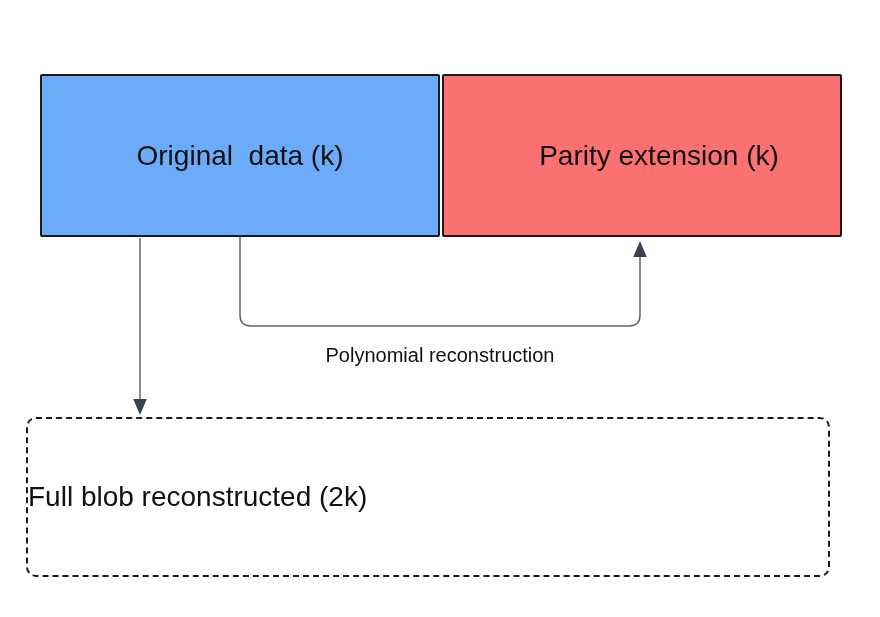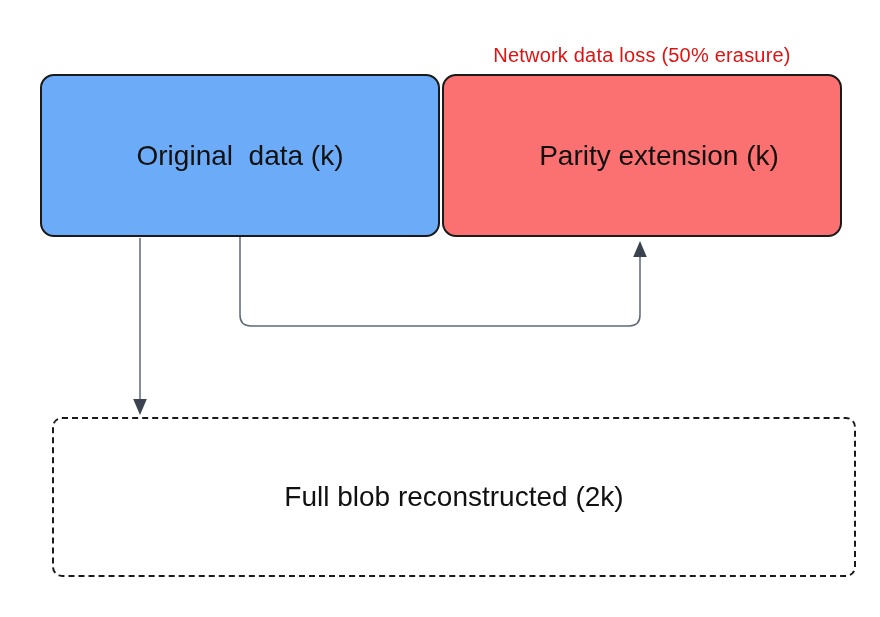--- a/index.html
+++ b/index.html
@@ -25,21 +25,21 @@
     font-weight: 500;
     letter-spacing: 0.2px;
     white-space: pre;
   }
   .box {
     position: absolute;
     top: 74px;
     height: 163px;
     width: 400px;
     border: 2px solid #1a1a1a;
-    border-radius: 14px;
+    border-radius: 2px;
     box-sizing: border-box;
     display: flex;
     align-items: center;
     justify-content: center;
   }
   .box.original { left: 40px; }
   .box.parity  { left: 442px; }
   .box-label {
     font-size: 28px;
     color: #111111;
@@ -55,39 +55,38 @@
     position: absolute;
     left: 240px;
     top: 344px;
     width: 400px;
     text-align: center;
     font-size: 20px;
     white-space: pre;
   }
   .dashed-box {
     position: absolute;
-    left: 52px;
+    left: 26px;
     top: 417px;
     width: 804px;
     height: 160px;
     border: 2px dashed #1a1a1a;
     border-radius: 10px;
     box-sizing: border-box;
     display: flex;
     align-items: center;
-    justify-content: center;
+    justify-content: flex-start;
     background: #ffffff;
   }
 </style>
 </head>
 <body>
 
 <div class="canvas">
 
-  <div class="loss-label" style="color: rgb(224, 18, 18);">Network data loss (50% erasure)</div>
 
   <div class="box original" style="background-color: rgb(108, 171, 247); border-color: rgb(26, 26, 26);">
     <span class="box-label">Original  data (k)</span>
   </div>
 
   <div class="box parity" style="background-color: rgb(251, 113, 113); border-color: rgb(26, 26, 26); padding-left: 34px;">
     <span class="box-label">Parity extension (k)</span>
   </div>
 
   <svg class="arrow-layer" width="880" height="617" viewBox="0 0 880 617">
@@ -96,18 +95,19 @@
       <line x1="140" y1="238" x2="140" y2="401" stroke-width="1.5" stroke="#5f6875"></line>
       <polygon points="140,415 133.2,399 146.8,399" fill="#3a434f"></polygon>
     </g>
 
     <g>
       <path d="M240,237 L240,315 Q240,326 251,326 L629,326 Q640,326 640,315 L640,257" fill="none" stroke-width="1.5" stroke="#5f6875"></path>
       <polygon points="640,241 633.2,257 646.8,257" fill="#3a434f"></polygon>
     </g>
   </svg>
 
+  <div class="recon-label" style="color: rgb(17, 17, 17);">Polynomial reconstruction</div>
 
   <div class="dashed-box" style="border-color: rgb(26, 26, 26);">
     <span class="box-label">Full blob reconstructed (2k)</span>
   </div>
 
 </div>
 
 </body></html>

